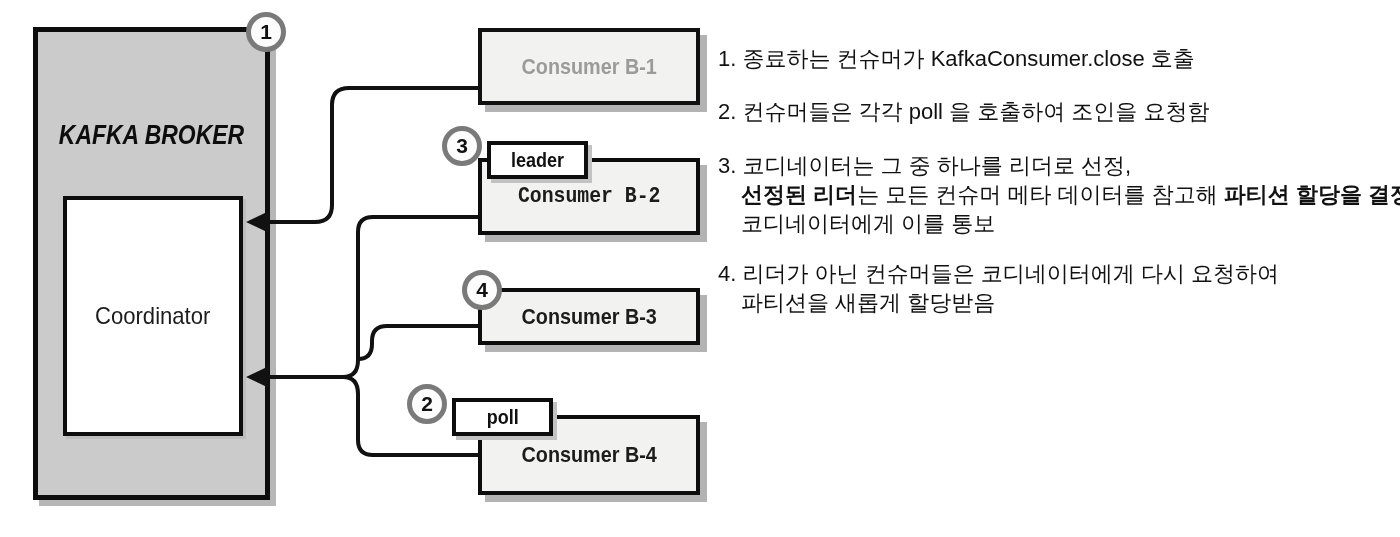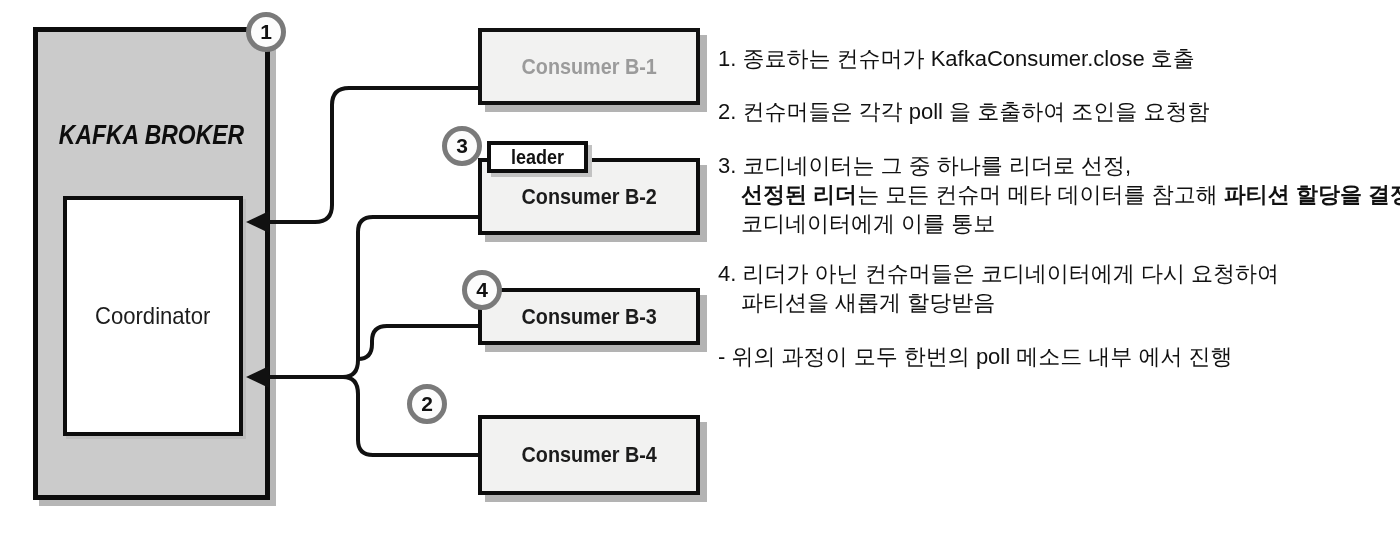--- a/index.html
+++ b/index.html
@@ -61,40 +61,40 @@
     display: flex; align-items: center; justify-content: center;
   }
   .consumer span {
     font-size: 22px; font-weight: bold; color: #1c1c1c;
     display: inline-block; transform: scaleX(0.9);
     white-space: nowrap;
   }
   .consumer.muted { border-color: #111111; }
   .consumer.muted span { color: #9b9b9b; }
   .c1 { top: 28px; }
-  .c2 { top: 158px; }
+  .c2 { top: 158px; font-family: Liberation Mono, monospace; }
   .c3 { top: 288px; height: 57px; }
   .c4 { top: 415px; height: 80px; }
 
   
   .callout {
     background: #ffffff;
     border: 4px solid #0d0d0d;
     box-sizing: border-box;
     box-shadow: 4px 4px 0 0 #c2c2c2;
     z-index: 4;
     display: flex; align-items: center; justify-content: center;
   }
   .callout span {
     font-size: 20px; font-weight: bold; color: #111111;
     display: inline-block; transform: scaleX(0.9);
     white-space: nowrap;
   }
   .callout.close-box  { left: 283px; top: 41px;  width: 224px; height: 40px; border-width: 5px; }
-  .callout.leader-box { left: 487px; top: 141px; width: 101px; height: 32px; }
+  .callout.leader-box { left: 487px; top: 141px; width: 101px; height: 38px; }
   .callout.poll-box   { left: 452px; top: 398px; width: 101px; height: 38px; }
 
   
   .badge {
     width: 30px; height: 30px;
     background: #fcfcfc;
     border: 5px solid #7a7a7a;
     border-radius: 50%;
     z-index: 7;
     display: flex; align-items: center; justify-content: center;
@@ -159,35 +159,37 @@
   <div class="abs consumer c3">
     <span>Consumer B-3</span>
   </div>
   <div class="abs consumer c4">
     <span>Consumer B-4</span>
   </div>
 
   <div class="abs callout leader-box">
     <span>leader</span>
   </div>
+  <div class="abs callout poll-box">
+    <span>poll</span>
+  </div>
 
   <div class="abs badge n1">
     <span>1</span>
   </div>
   <div class="abs badge n3">
     <span>3</span>
   </div>
   <div class="abs badge n4">
     <span>4</span>
   </div>
   <div class="abs badge n2">
     <span>2</span>
   </div>
 
   <div class="abs notes">
     <p class="note n-1">1. 종료하는 컨슈머가 KafkaConsumer.close 호출</p>
     <p class="note n-2">2. 컨슈머들은 각각 poll 을 호출하여 조인을 요청함</p>
     <p class="note n-3"><span>3. 코디네이터는 그 중 하나를 리더로 선정,</span><span class="cont"><strong>선정된 리더</strong><span>는 모든 컨슈머 메타 데이터를 참고해 </span><strong>파티션 할당을 결정</strong></span><span class="cont">코디네이터에게 이를 통보</span></p>
     <p class="note n-4"><span>4. 리더가 아닌 컨슈머들은 코디네이터에게 다시 요청하여</span><span class="cont">파티션을 새롭게 할당받음</span></p>
-    <p class="note n-5">- 위의 과정이 모두 한번의 poll 메소드 내부 에서 진행</p>
   </div>
 
 </div>
 
 </body></html>

